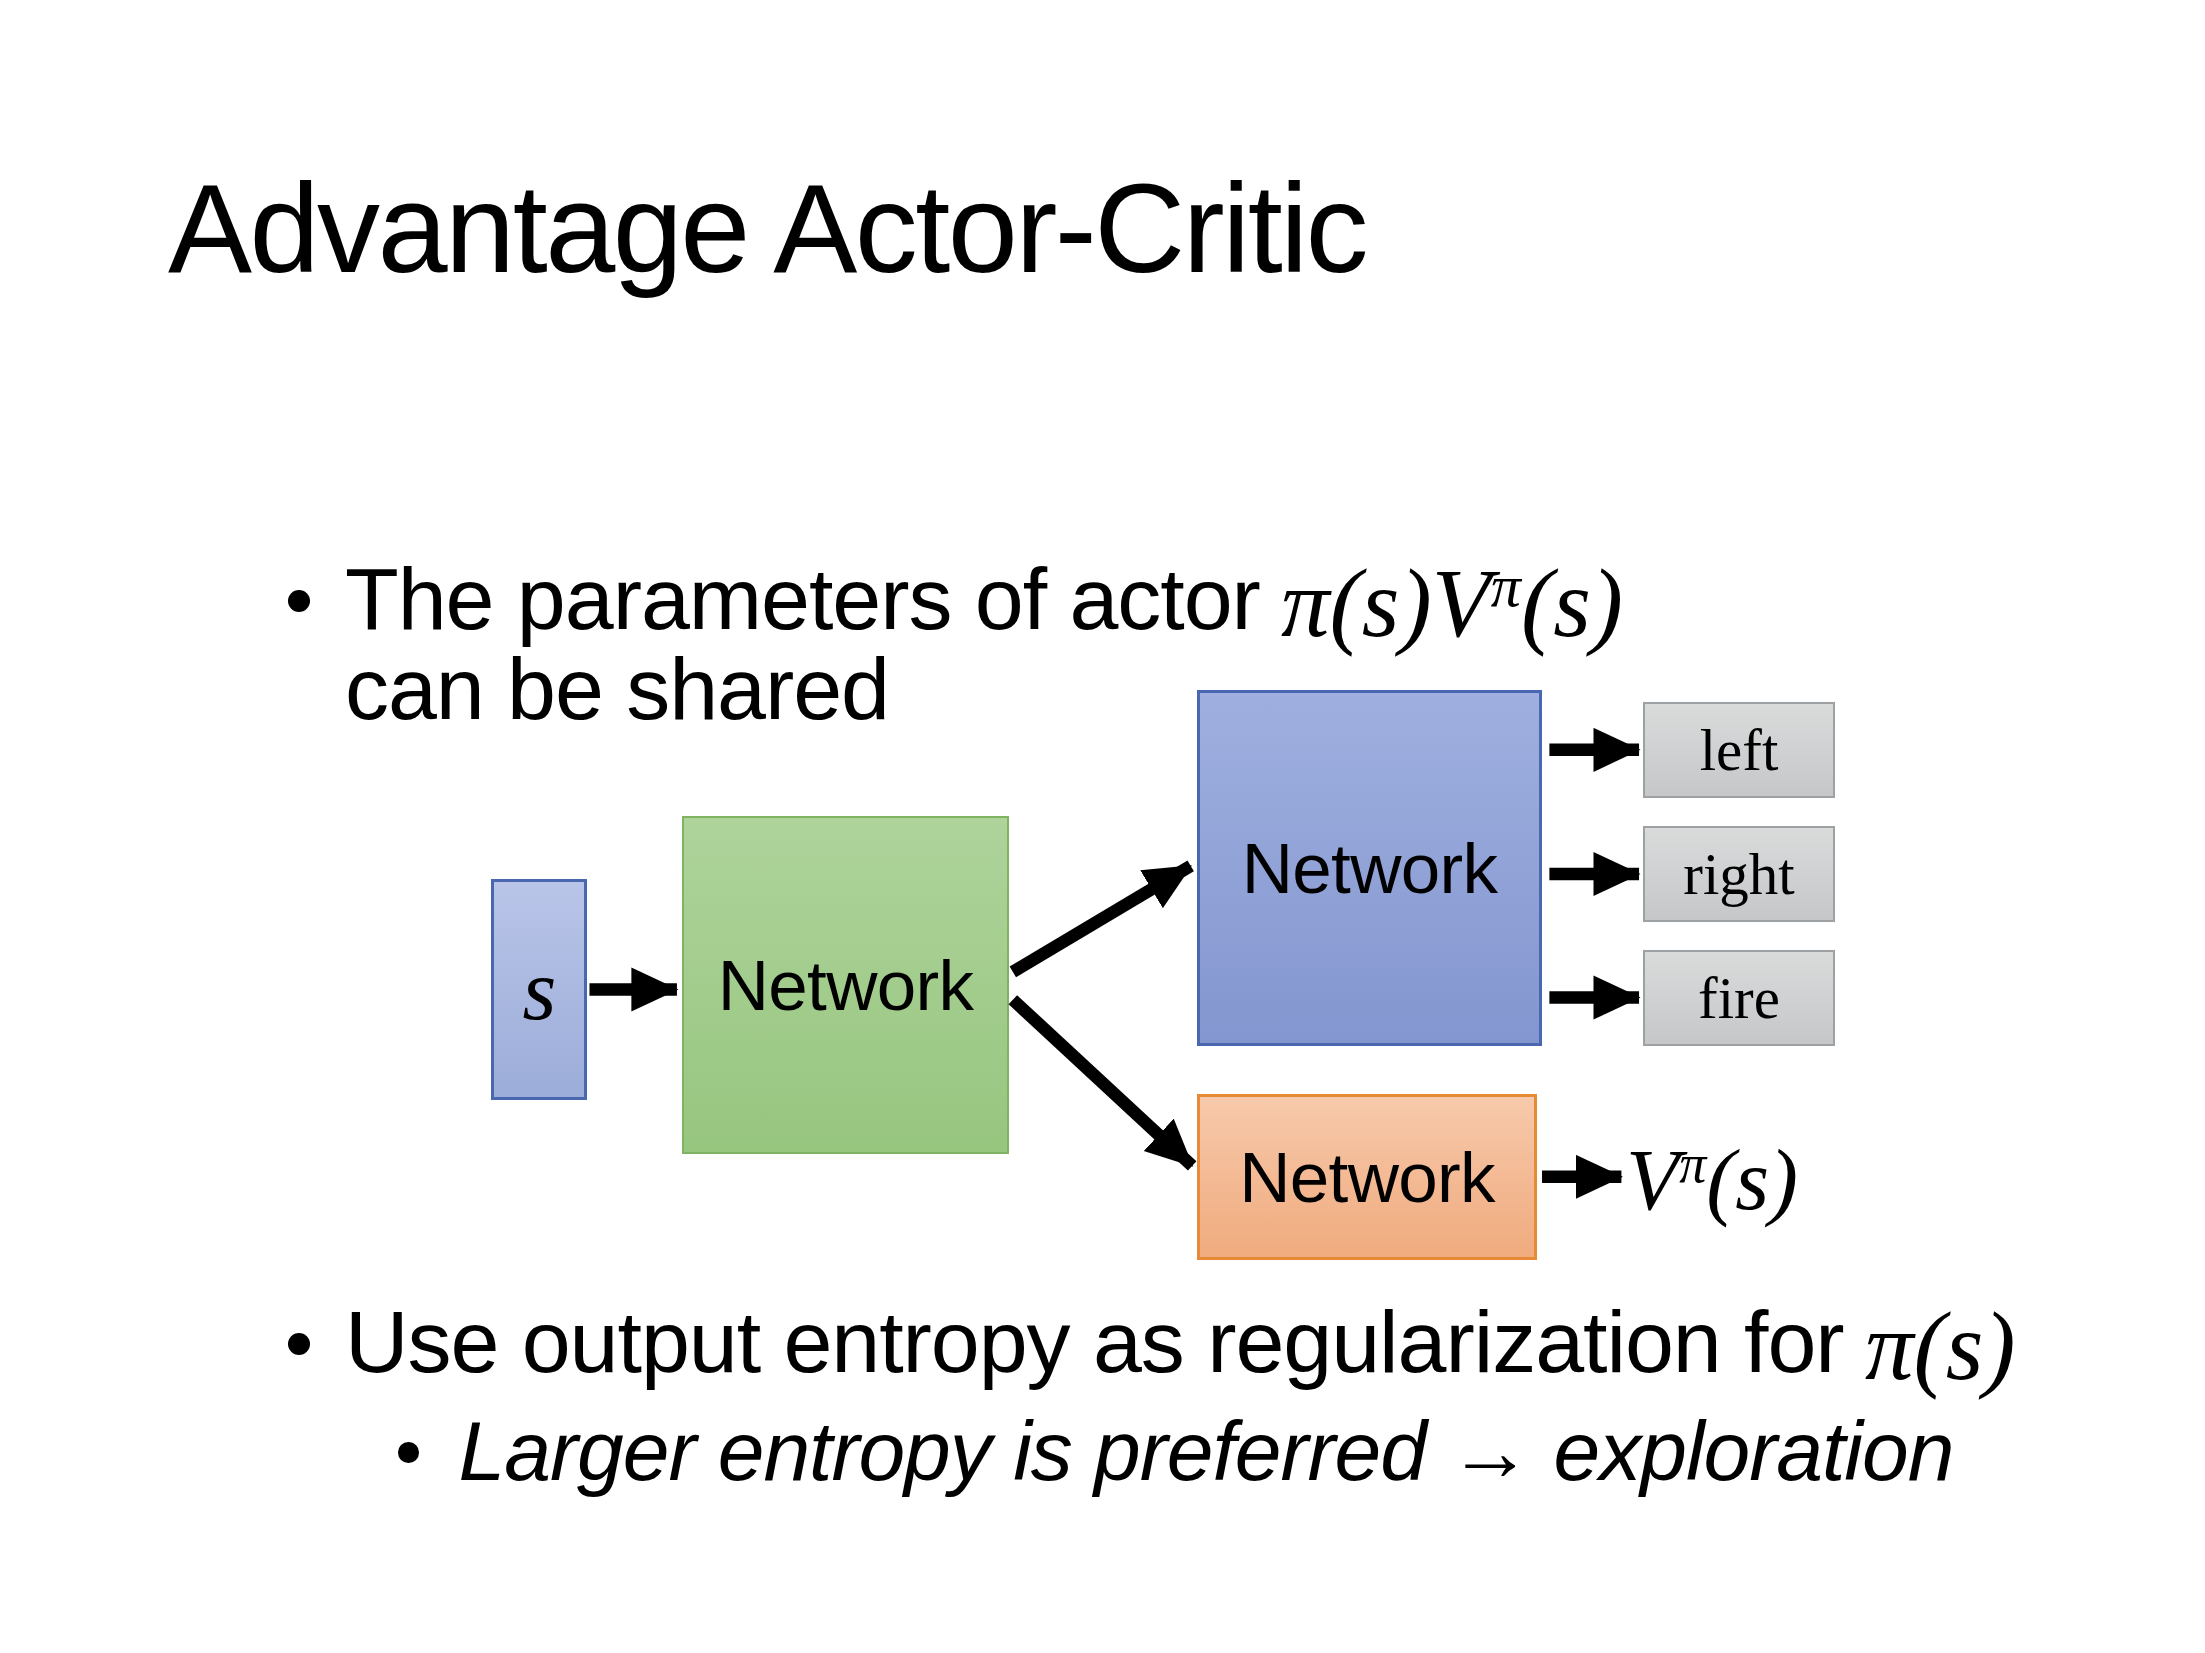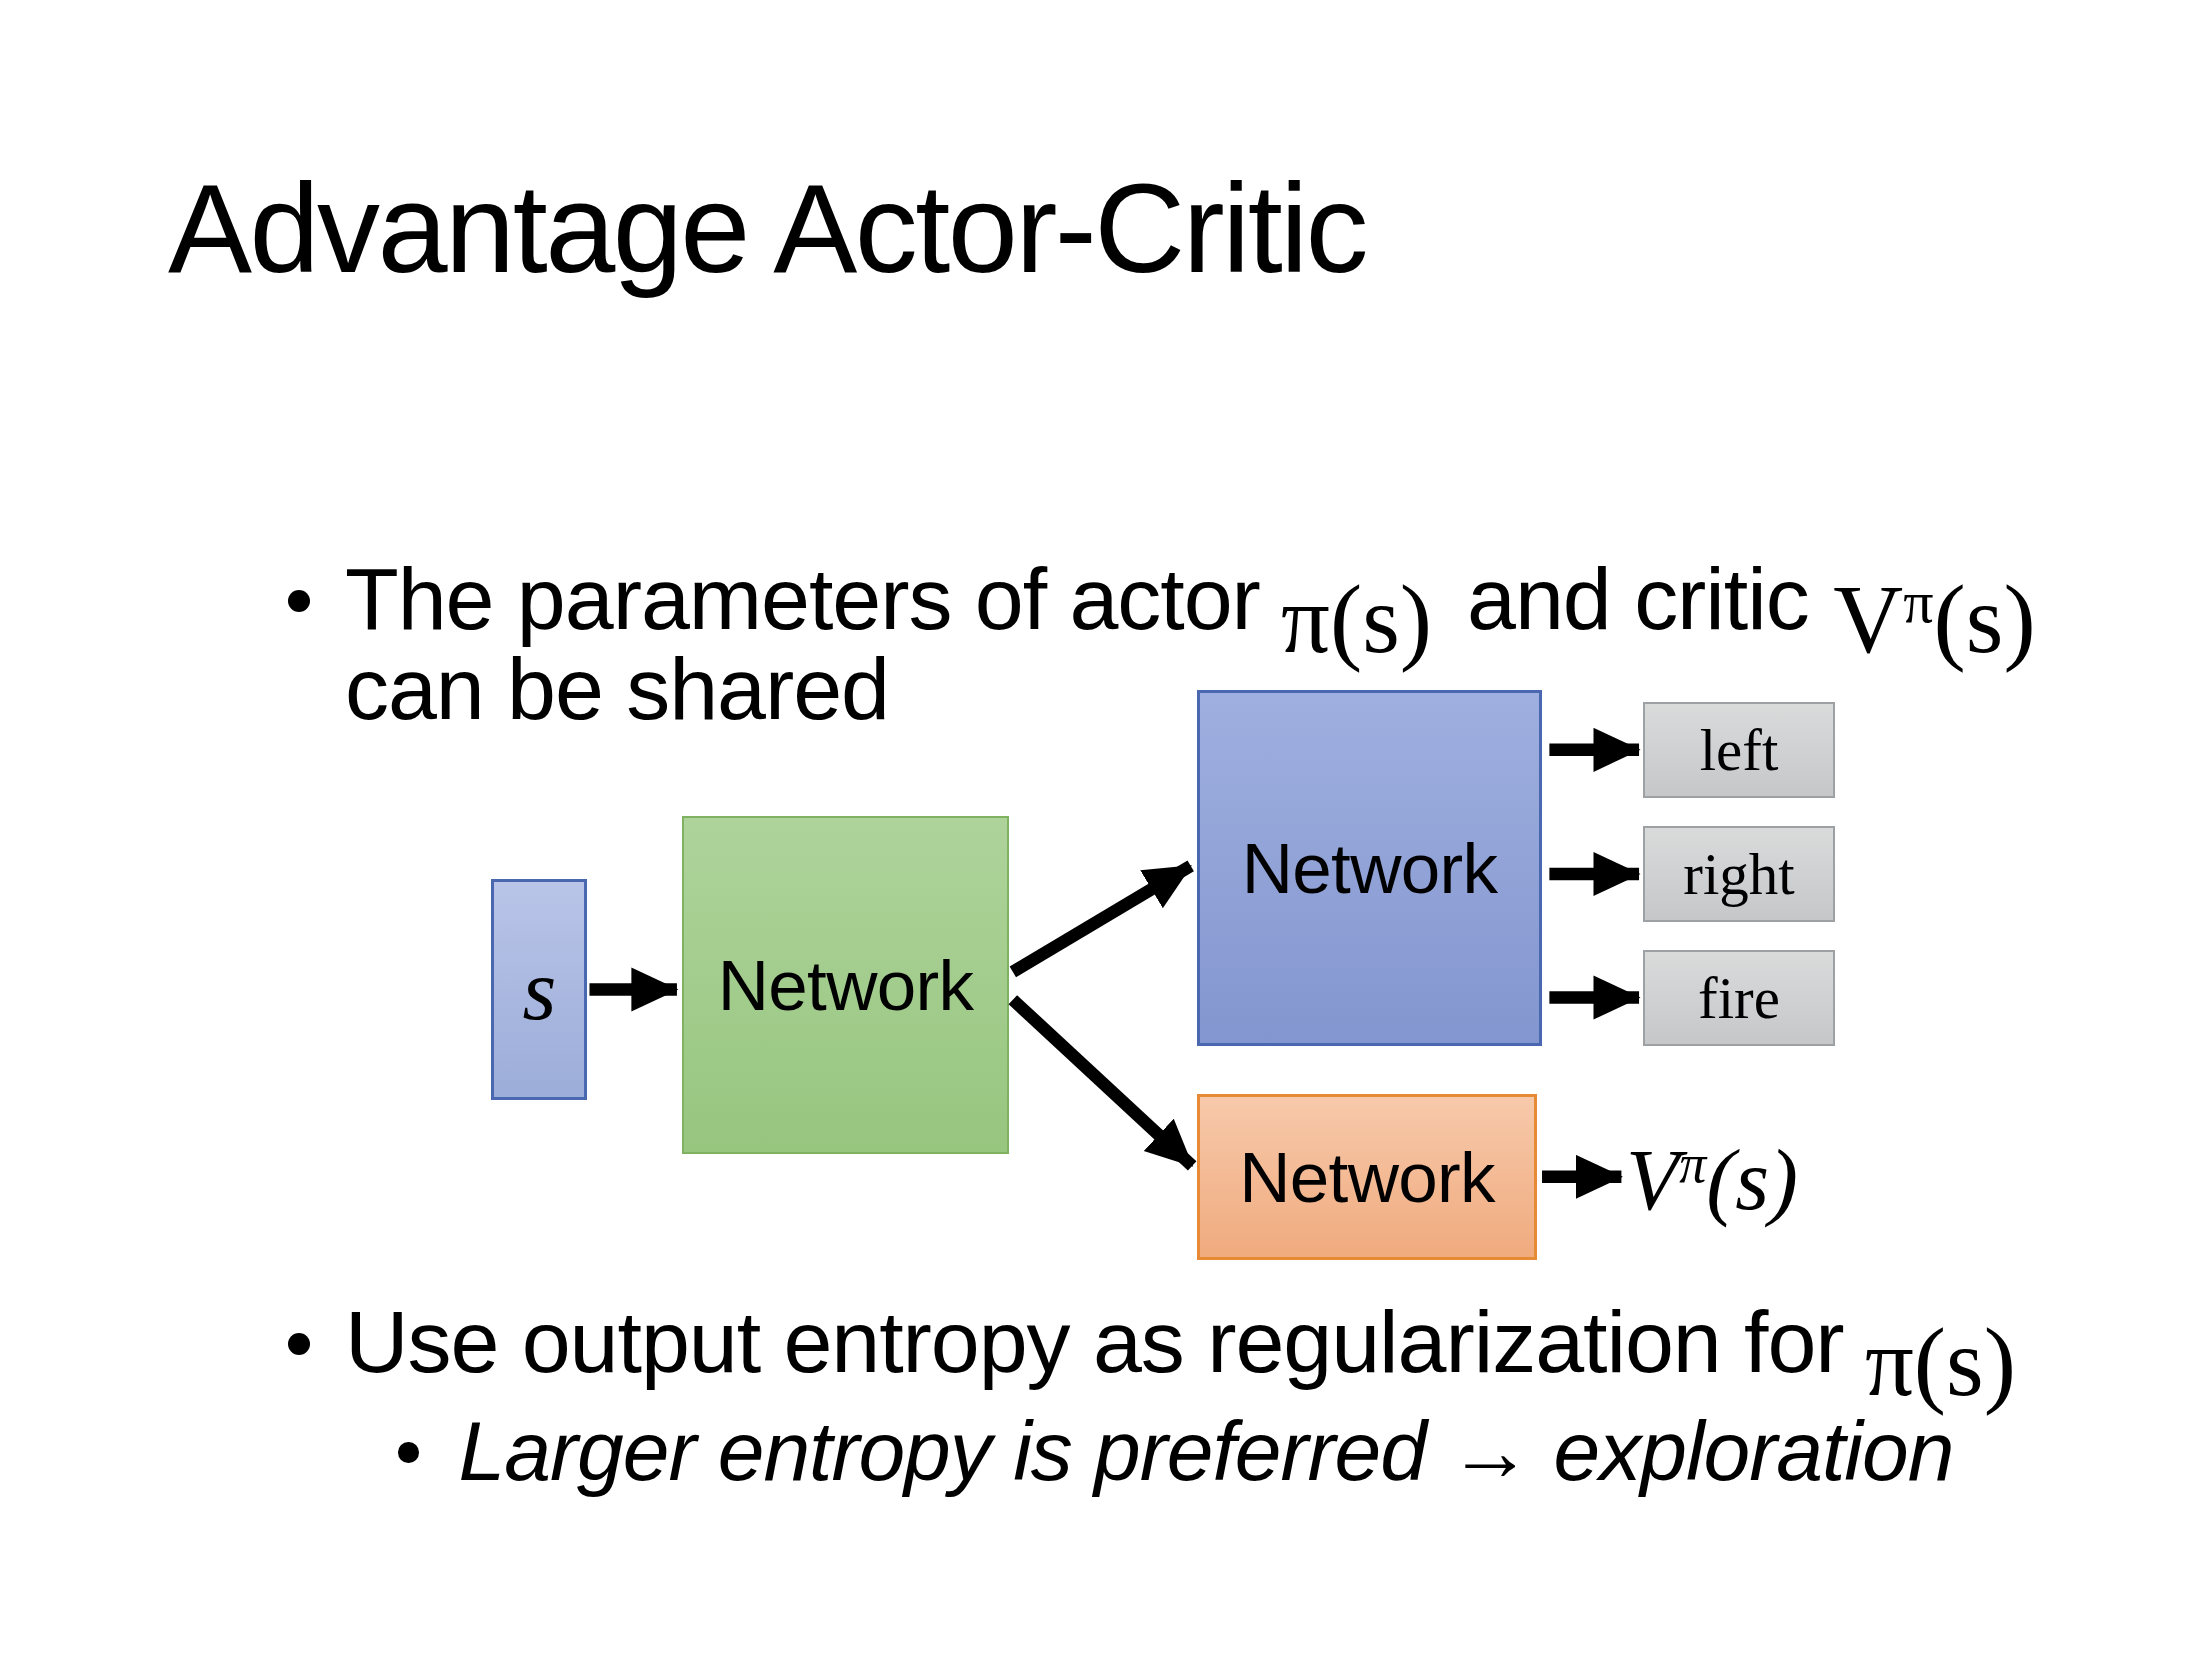--- a/index.html
+++ b/index.html
@@ -46,23 +46,23 @@
   .lv1 .dot { width: 19px; height: 19px; margin-top: 43px; }
   .lv1 .txt { margin-left: 11.8px; }
   .lv2 { font-size: 88px; }
   .lv2 .dot { width: 22px; height: 22px; margin-top: 37px; }
   .lv2 .txt { margin-left: 35px; }
   .lv3 { font-size: 84px; }
   .lv3 .dot { width: 20.6px; height: 20.6px; margin-top: 35px; }
   .lv3 .txt { margin-left: 40px; font-style: italic; }
   .math {
     font-family: "Liberation Serif", serif;
+    font-style: italic;
     font-size: 1.1em;
     letter-spacing: 0;
-    margin-top: 16px;
   }
   .mpre  { margin-left: 0.22em; }
   .mmid  { margin-left: 0.55em; margin-right: 0.28em; }
   .sup {
     font-size: 0.62em;
     vertical-align: 0.5em;
   }
   
   .box {
     position: absolute;
@@ -140,21 +140,20 @@
 
 <div class="slide">
 
   <h1 class="title">Advantage Actor-Critic</h1>
 
 
   <div class="line lv2" style="left:288px; top:553px;">
     <span class="dot"></span>
     <span class="txt">The parameters of actor</span>
     <span class="math mpre">π(s)</span>
-    <span class="txt mmid">and critic</span>
     <span class="math"><span>V</span><span class="sup">π</span><span>(s)</span></span>
   </div>
 
   <div class="line lv2" style="left:345px; top:643px;">
     <span class="txt" style="margin-left:0;">can be shared</span>
   </div>
 
   <div class="line lv2" style="left:288px; top:1296px;">
     <span class="dot"></span>
     <span class="txt">Use output entropy as regularization for</span>

